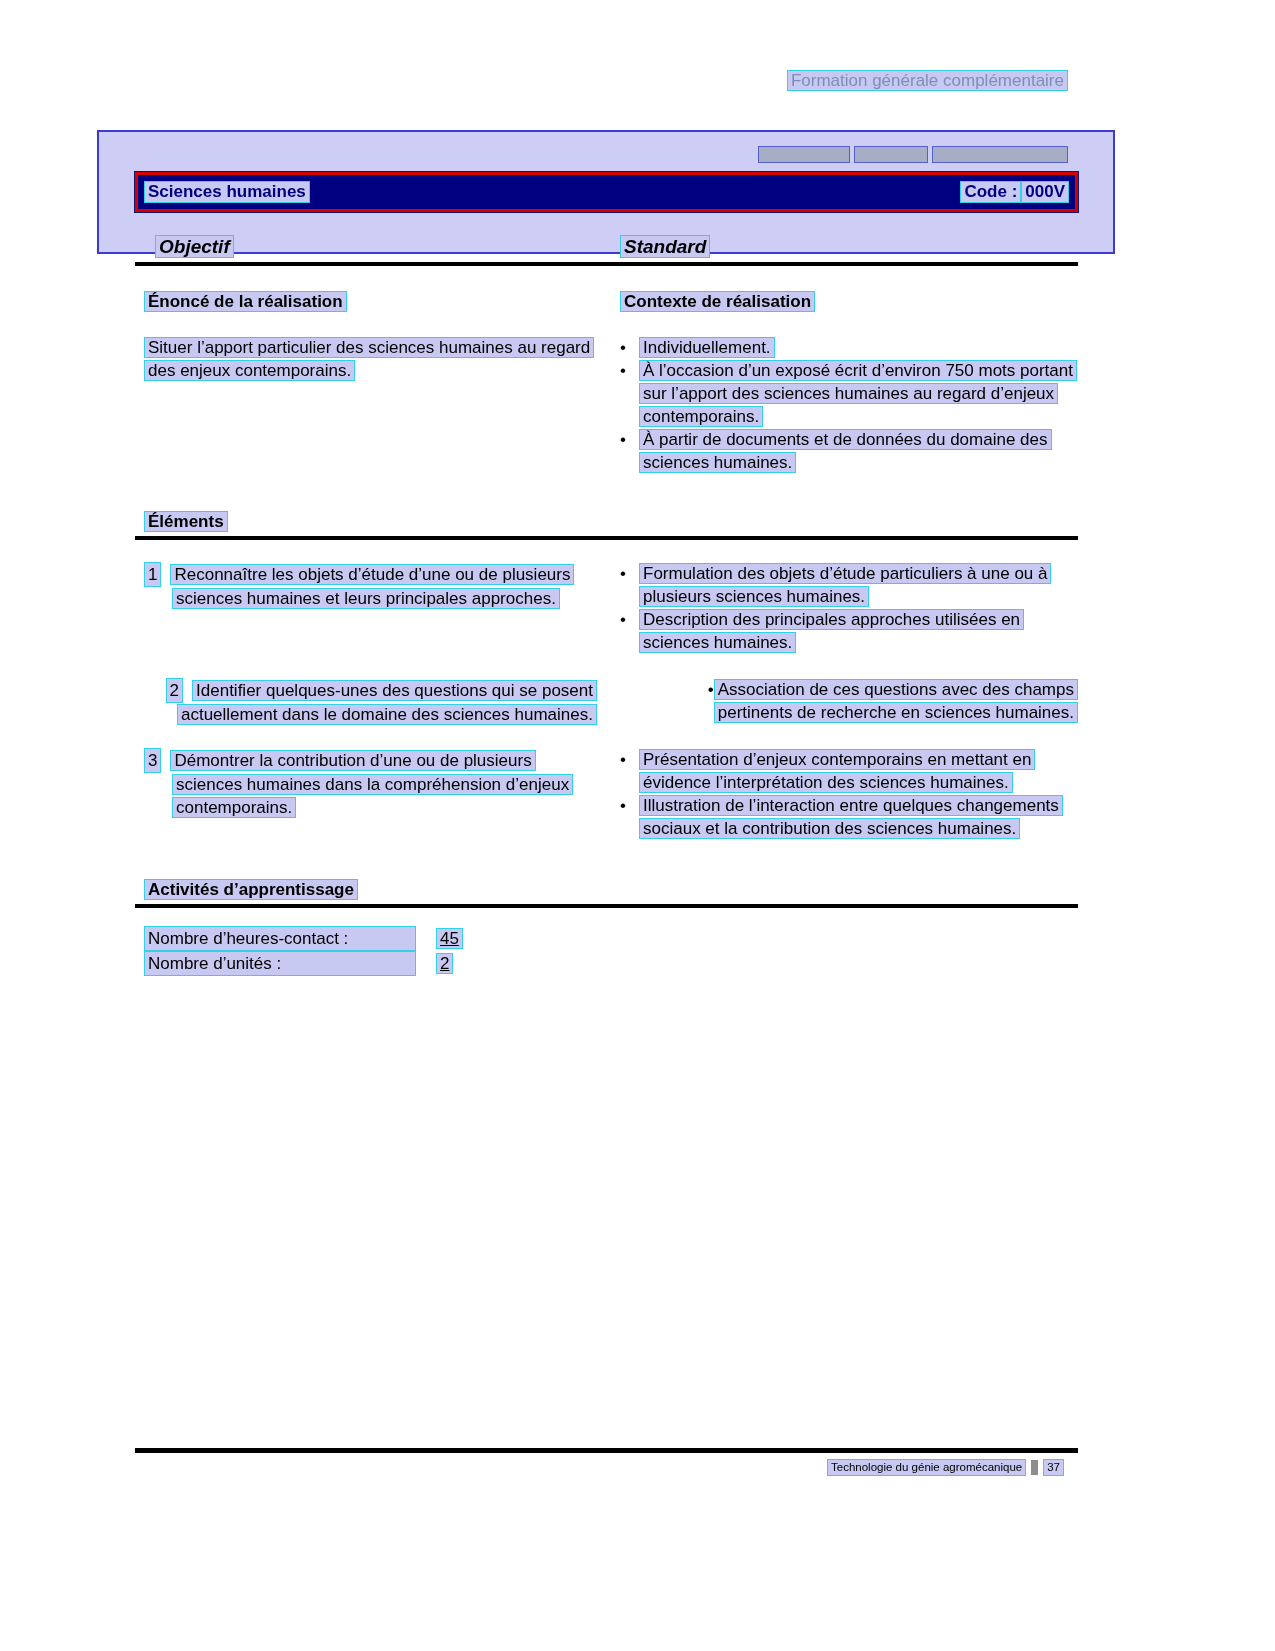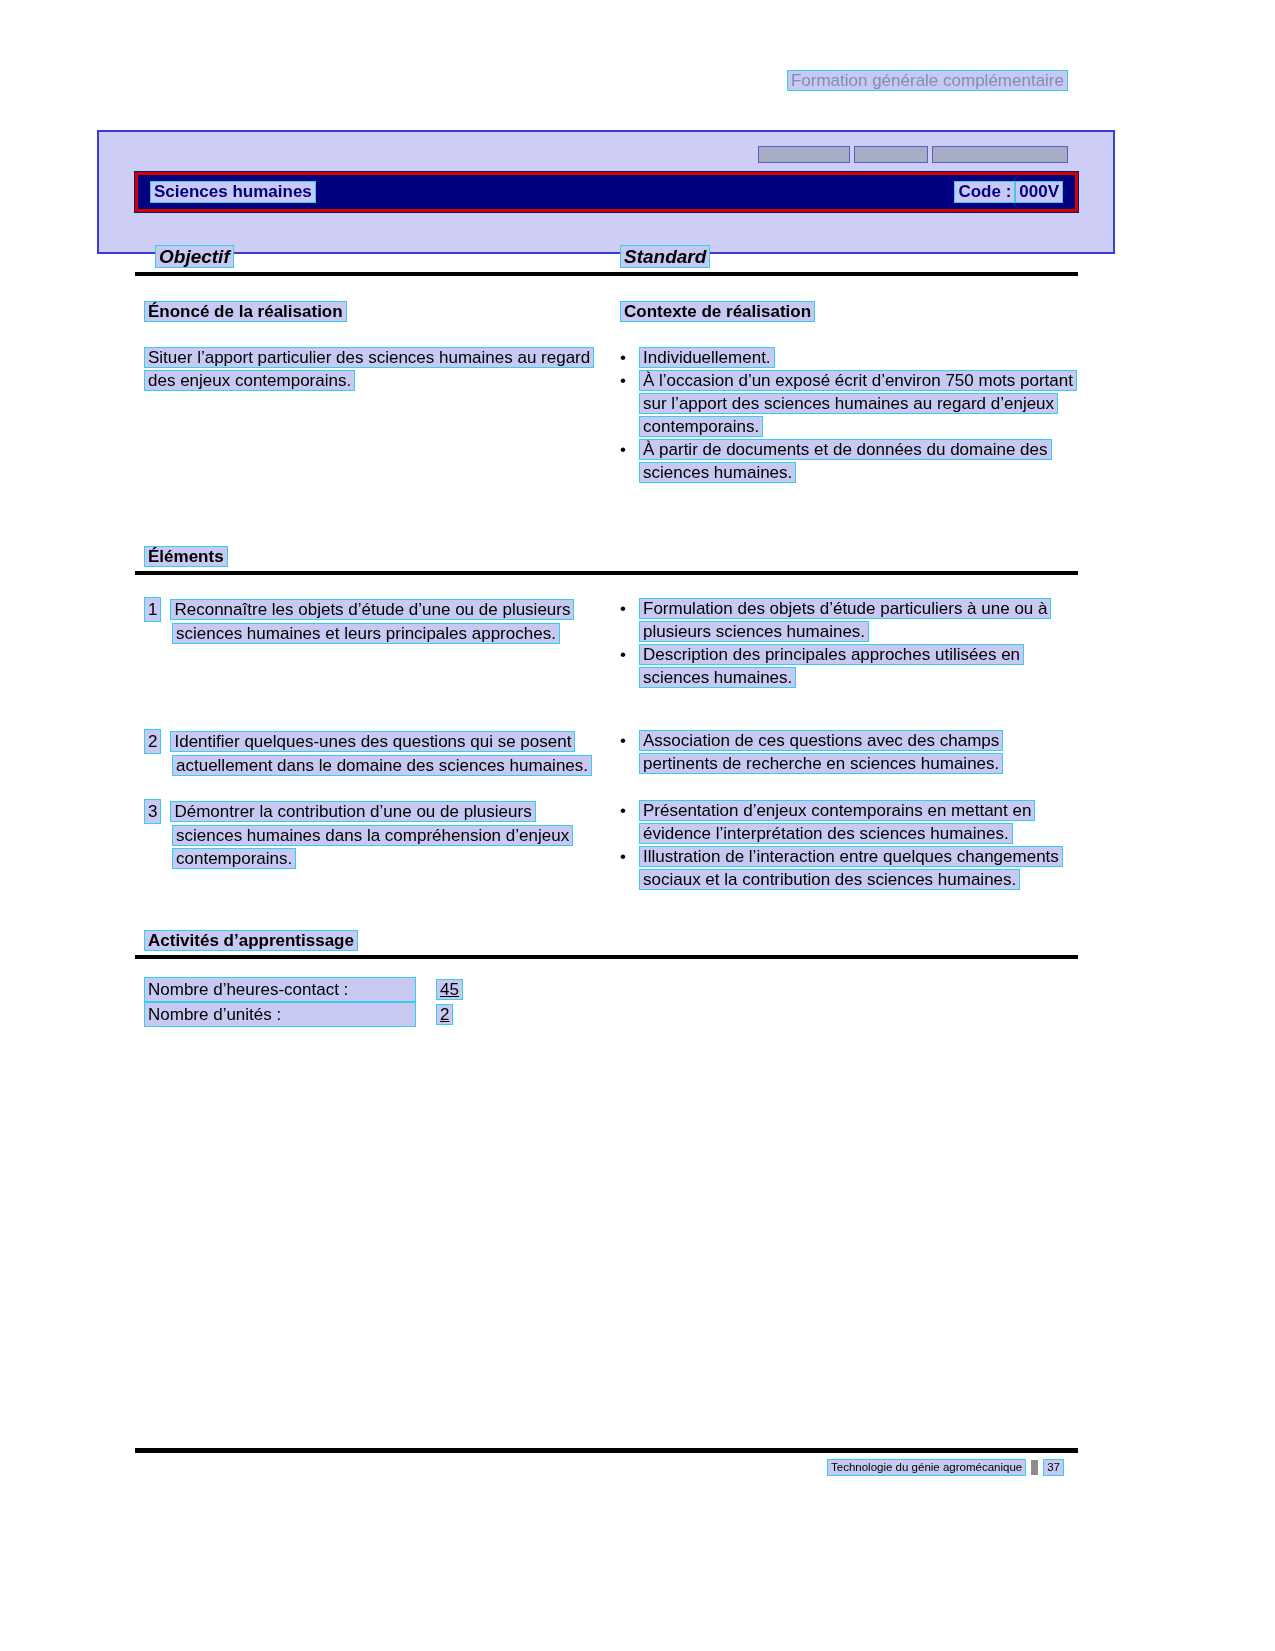--- a/index.html
+++ b/index.html
@@ -65,62 +65,62 @@
     left: 36px;
     top: 40px;
     width: 943px;
     height: 40px;
     background: #000080;
     border: 3px solid #d40000;
     outline: 1px solid #14146a;
     display: flex;
     align-items: center;
     justify-content: space-between;
-    padding: 0 12px;
+    padding: 0 6px;
   }
   .bar-text {
     color: #000080;
     font-weight: bold;
     font-size: 17px;
     line-height: 20px;
   }
   .bar-right { display: flex; }
 
   
   .content {
     position: absolute;
     left: 135px;
-    top: 246px;
+    top: 236px;
     width: 943px;
     font-size: 17px;
     line-height: 23px;
   }
   .row { display: grid; grid-template-columns: 485px 1fr; align-items: start; }
   .col-l { padding-left: 9px; padding-right: 16px; }
 
   .oi-row .col-l { padding-left: 20px; }
   .oi-text {
     font-size: 19px;
     font-weight: bold;
     font-style: italic;
     line-height: 22px;
   }
   .rule { height: 4px; background: #000000; margin-top: 3px; }
 
   .sec-row { margin-top: 24px; font-weight: bold; }
-  .sec-elements { margin-top: 61px; }
+  .sec-elements { margin-top: 36px; }
 
   .body-row { margin-top: 23px; }
 
   
   .bullet { padding-left: 19px; text-indent: -19px; }
   .dot { display: inline-block; width: 19px; text-indent: 0; }
 
   .item-row { margin-top: 22px; }
-  .item-row-2 { margin-top: 40px; }
+  .item-row-2 { margin-top: 24px; text-align: right; }
   .item-left { padding-left: 37px; text-indent: -28px; padding-right: 23px; }
   .num { display: inline-block; text-indent: 0; margin-right: 9px; }
 
   .act-heading { margin-top: 38px; font-weight: bold; padding-left: 9px; }
   .act-rows { margin-top: 18px; padding-left: 9px; }
   .act-label { display: inline-block; width: 272px; }
   .act-value { margin-left: 20px; text-decoration: underline; }
 
   
   .bottom-rule {

